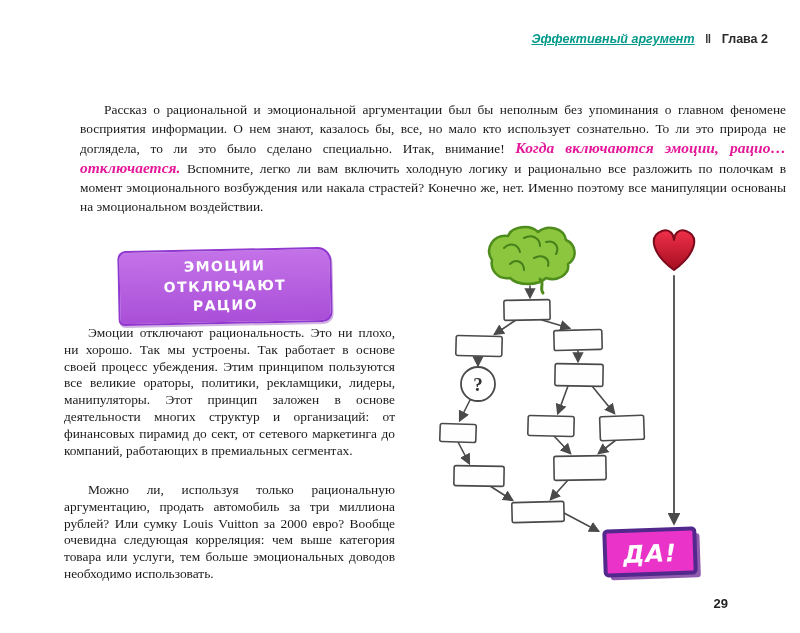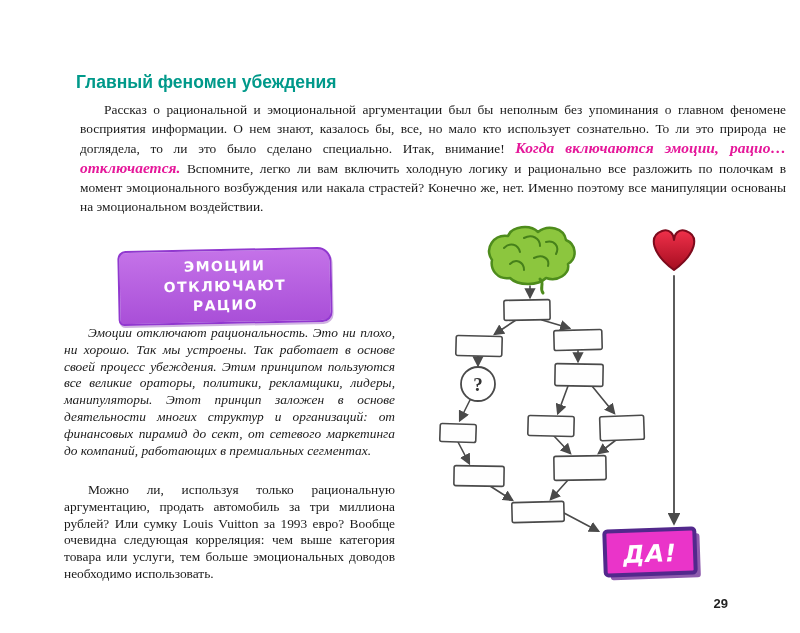--- a/index.html
+++ b/index.html
@@ -48,47 +48,51 @@
     color:#ffffff;
     font-family:"DejaVu Sans", sans-serif;
     font-weight:bold; font-size:14px; letter-spacing:1.5px;
     text-align:center; line-height:1.4;
   }
 
   .col {
     position:absolute; left:64px; width:331px;
     font-size:13.4px; line-height:16.8px; text-align:justify; text-indent:24px;
   }
-  .p1 { top:325px;font-style:italic; }
+  .p1 { top:325px; }
   .p2 { top:482px; }
 
   .illustration { position:absolute; left:412px; top:224px; width:370px; height:374px; }
 
   .pagenum {
     position:absolute; right:72px; bottom:22px;
     font-family:Liberation Sans, sans-serif;
     font-weight:bold; font-size:13px; color:#222;
   }
 </style>
 </head>
 <body>
 
 <div class="page">
 
+  <div class="header">
+    <span class="header-link">Эффективный аргумент</span>
+    <span class="header-sep">‖</span>
+    <span class="header-chapter">Глава 2</span>
+  </div>
 
-  <h1 class="title">Главный феномен убеждения</h1>
 
   <p class="intro"><span>Рассказ о рациональной и эмоциональной аргументации был бы неполным без упоминания о главном феномене восприятия информации. О нем знают, казалось бы, все, но мало кто использует сознательно. То ли это природа не доглядела, то ли это было сделано специально. Итак, внимание! </span><span class="hl">Когда включаются эмоции, рацио… отключается.</span><span> Вспомните, легко ли вам включить холодную логику и рационально все разложить по полочкам в момент эмоционального возбуждения или накала страстей? Конечно же, нет. Именно поэтому все манипуляции основаны на эмоциональном воздействии.</span></p>
 
   <div class="callout">
     <span class="callout-text">ЭМОЦИИ ОТКЛЮЧАЮТ РАЦИО</span>
   </div>
 
   <p class="col p1">Эмоции отключают рациональность. Это ни плохо, ни хорошо. Так мы устроены. Так работает в основе своей процесс убеждения. Этим принципом пользуются все великие ораторы, политики, рекламщики, лидеры, манипуляторы. Этот принцип заложен в основе деятельности многих структур и организаций: от финансовых пирамид до сект, от сетевого маркетинга до компаний, работающих в премиальных сегментах.</p>
-  <p class="col p2">Можно ли, используя только рациональную аргументацию, продать автомобиль за три миллиона рублей? Или сумку Louis Vuitton за 1993 евро? Вообще очевидна следующая корреляция: чем выше категория товара или услуги, тем больше эмоциональных доводов необходимо использовать.</p>
+  <p class="col p2">Можно ли, используя только рациональную аргументацию, продать автомобиль за три миллиона рублей? Или сумку Louis Vuitton за 2000 евро? Вообще очевидна следующая корреляция: чем выше категория товара или услуги, тем больше эмоциональных доводов необходимо использовать.</p>
 
   <svg class="illustration" viewBox="0 0 370 374" xmlns="http://www.w3.org/2000/svg">
     <defs>
       <marker id="arr" markerWidth="7" markerHeight="7" refX="5.5" refY="3.5" orient="auto">
         <path d="M0,0 L7,3.5 L0,7 Z" fill="#4a4a4a"></path>
       </marker>
       <linearGradient id="hg" x1="0" y1="0" x2="0" y2="1">
         <stop offset="0" stop-color="#f0304a"></stop>
         <stop offset="1" stop-color="#a50d20"></stop>
       </linearGradient>

